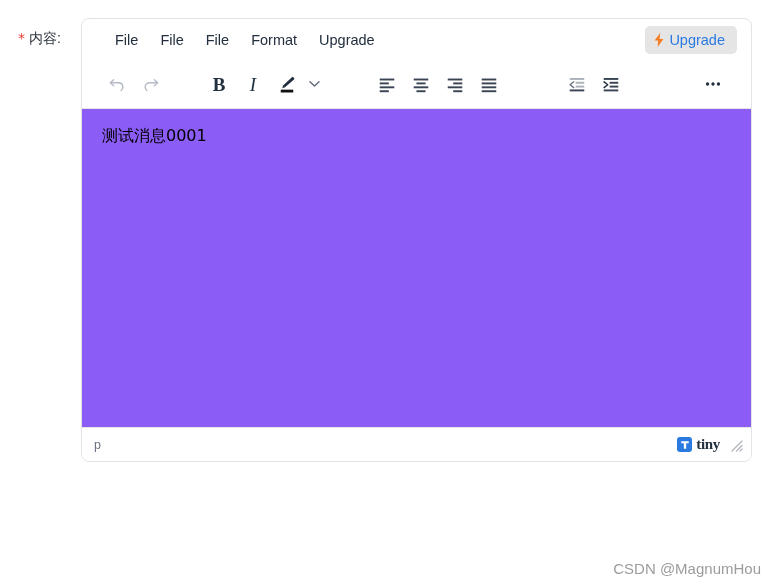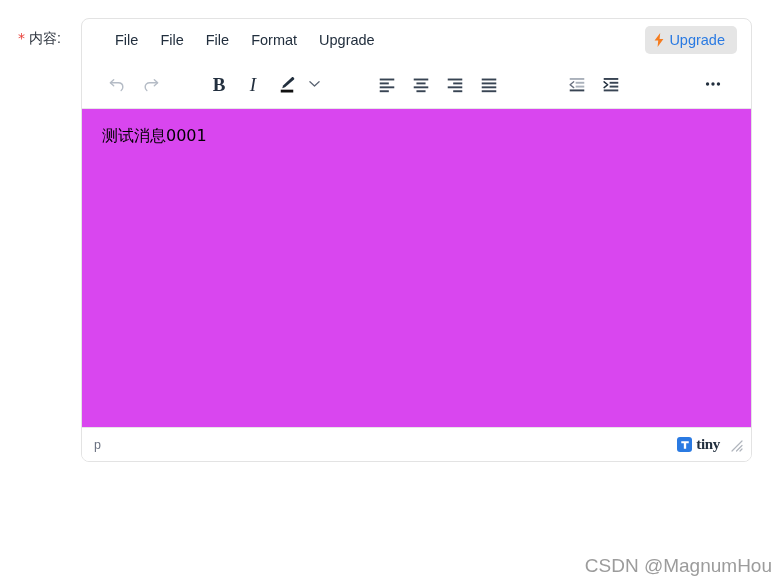--- a/index.html
+++ b/index.html
@@ -142,21 +142,21 @@
     align-items: center;
     justify-content: center;
     cursor: pointer;
     border-radius: 3px;
     flex: none;
   }
 
   
   .content-area {
     flex: 1 1 auto;
-    background: #d946ef;
+    background: #8b5cf6;
     padding: 16px 20px 0 20px;
     overflow: hidden;
     cursor: text;
   }
   .content-para {
     margin: 0;
     font-size: 16px;
     line-height: 1.45;
     color: #000000;
     font-family: "DejaVu Sans", "Liberation Sans", sans-serif;
@@ -211,23 +211,23 @@
   .resize-handle {
     width: 14px;
     height: 14px;
     cursor: nwse-resize;
     flex: none;
   }
 
   
   .watermark {
     position: absolute;
-    right: 9px;
+    right: 20px;
     bottom: 9px;
-    font-size: 19px;
+    font-size: 15px;
     color: #9c9c9c;
     font-family: "Liberation Sans", sans-serif;
     white-space: nowrap;
     pointer-events: none;
   }
 </style>
 </head>
 <body>
 
 <div class="field-label">

